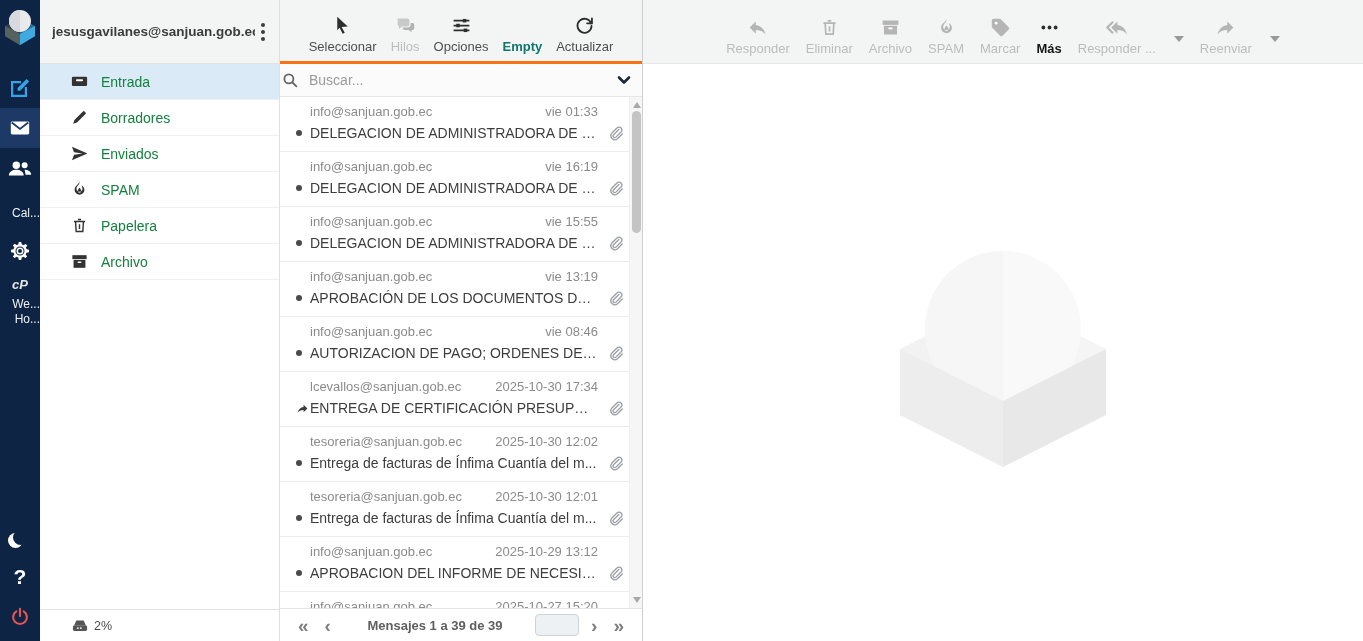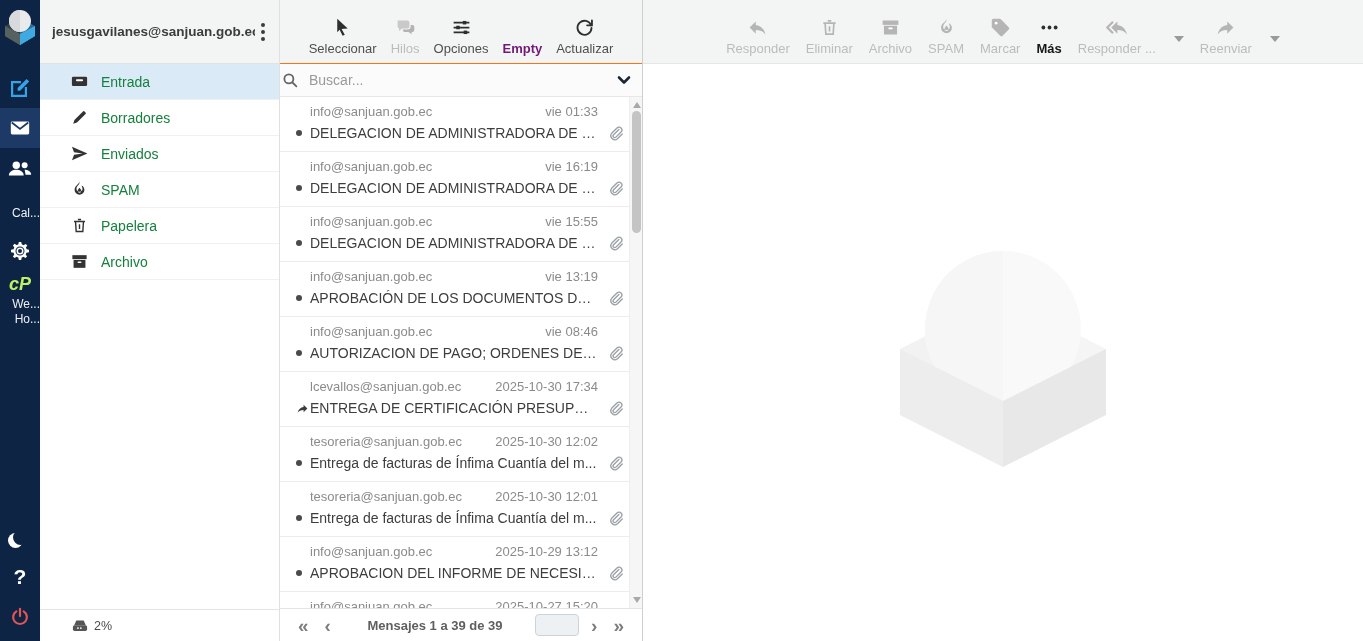--- a/index.html
+++ b/index.html
@@ -11,21 +11,21 @@
   .rail { width:40px; background:#0e2444; display:flex; flex-direction:column;
           align-items:center; color:#fff; flex-shrink:0; position:relative; }
   .rail-logo { margin-top:8px; width:34px; height:38px; }
   .rail-btn { width:40px; height:40px; display:flex; align-items:center; justify-content:center;
               cursor:pointer; }
   .rail-btn.sel { background:#1d3a66; }
   .rail-label { font-size:12px; color:#eef1f5; width:40px; text-align:right; padding-left:1px;
                 white-space:nowrap; overflow:hidden; line-height:15px; cursor:pointer; }
   .moon { width:15px; height:15px; border-radius:50%; box-shadow:-5px 3px 0 0 #fff; }
   .help-q { font-size:21px; font-weight:bold; color:#fff; }
-  .cp-text { font-size:18px; font-weight:bold; font-style:italic; color:#bef264; }
+  .cp-text { font-size:13px; font-weight:bold; font-style:italic; color:#e5e5e5; }
   .rail-spacer { flex:1; }
 
   
   .folders { width:240px; flex-shrink:0; display:flex; flex-direction:column;
              border-right:1px solid #e0e0e0; background:#fff; }
   .account { height:64px; background:#f3f4f4; display:flex; align-items:center;
              padding:0 8px 0 12px; border-bottom:1px solid #e2e2e2; cursor:pointer; }
   .account-email { font-size:13.5px; font-weight:bold; color:#3c3c3c; flex:1;
                    white-space:nowrap; overflow:hidden; }
   .vdots { display:flex; flex-direction:column; gap:3px; padding:4px 6px; cursor:pointer; }
@@ -36,28 +36,28 @@
   .folder.sel { background:#dbeaf7; }
   .folder svg { width:19px; height:19px; margin-right:12px; flex-shrink:0; }
   .folder-name { font-size:14px; color:#15803d; }
   .quota { height:32px; border-top:1px solid #e4e4e4; display:flex; align-items:center;
            padding-left:30px; gap:4px; }
   .quota-label { font-size:12.5px; color:#4a4a4a; }
 
   
   .listpane { width:363px; flex-shrink:0; display:flex; flex-direction:column;
               border-right:1px solid #cfcfcf; position:relative; background:#fff; }
-  .toolbar { height:64px; background:#f3f4f4; border-bottom:1px solid #f97316;
+  .toolbar { height:64px; background:#f3f4f4; border-bottom:3px solid #f97316;
              display:flex; align-items:flex-end; justify-content:center;
              gap:14px; padding-bottom:7px; flex-shrink:0; }
   .tbtn { display:flex; flex-direction:column; align-items:center; gap:3px; cursor:pointer; }
   .tbtn svg { width:21px; height:21px; }
   .tbtn-label { font-size:13px; color:#4f4f4f; white-space:nowrap; }
   .tbtn.dis .tbtn-label { color:#bcbcbc; }
-  .tbtn.emph .tbtn-label { color:#701a75; font-weight:bold; }
+  .tbtn.emph .tbtn-label { color:#0f766e; font-weight:bold; }
   .caret { width:0; height:0; border-left:5px solid transparent; border-right:5px solid transparent;
            border-top:6px solid #9a9a9a; margin:0 0 14px 2px; cursor:pointer; }
 
   .searchrow { height:33px; background:#fbfbfb; border-bottom:1px solid #e7e7e7;
                display:flex; align-items:center; padding:0 10px 0 1px; flex-shrink:0; }
   .searchrow svg.mag { width:18px; height:18px; margin-right:10px; }
   .search-input { flex:1; border:none; outline:none; background:transparent; font-size:14px;
                   color:#444; font-family:"Liberation Sans",sans-serif; }
   .search-input::placeholder { color:#9a9a9a; }
   .searchrow svg.chev { width:16px; height:16px; cursor:pointer; }

